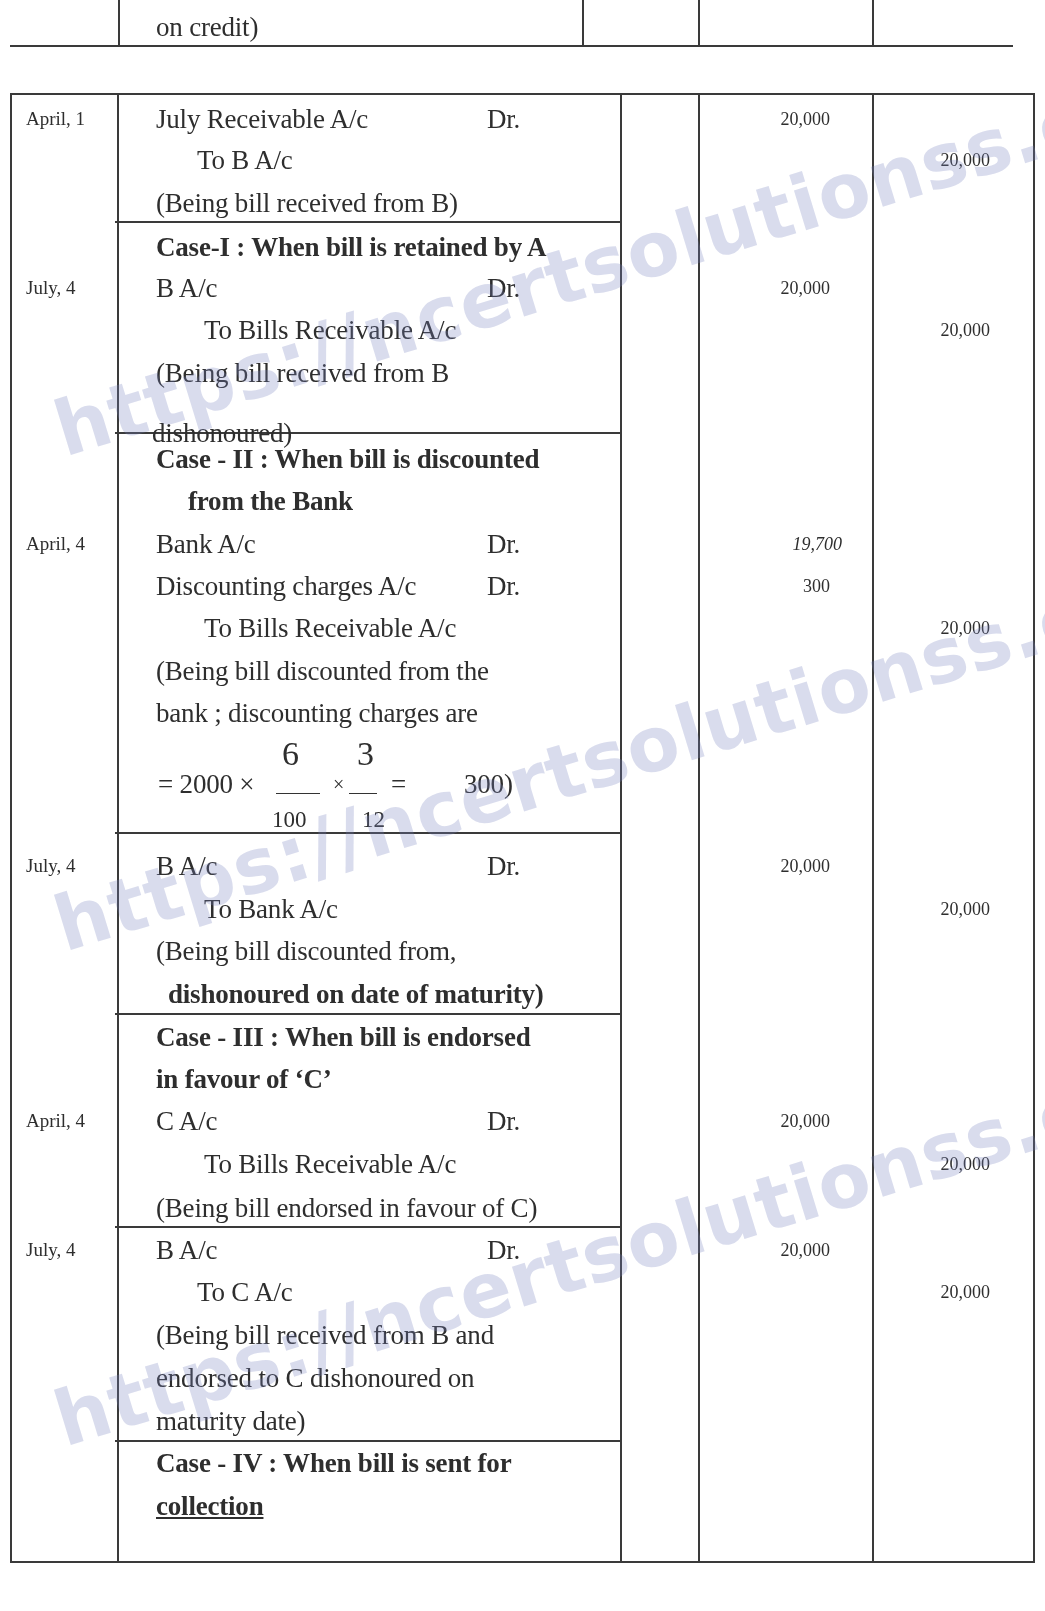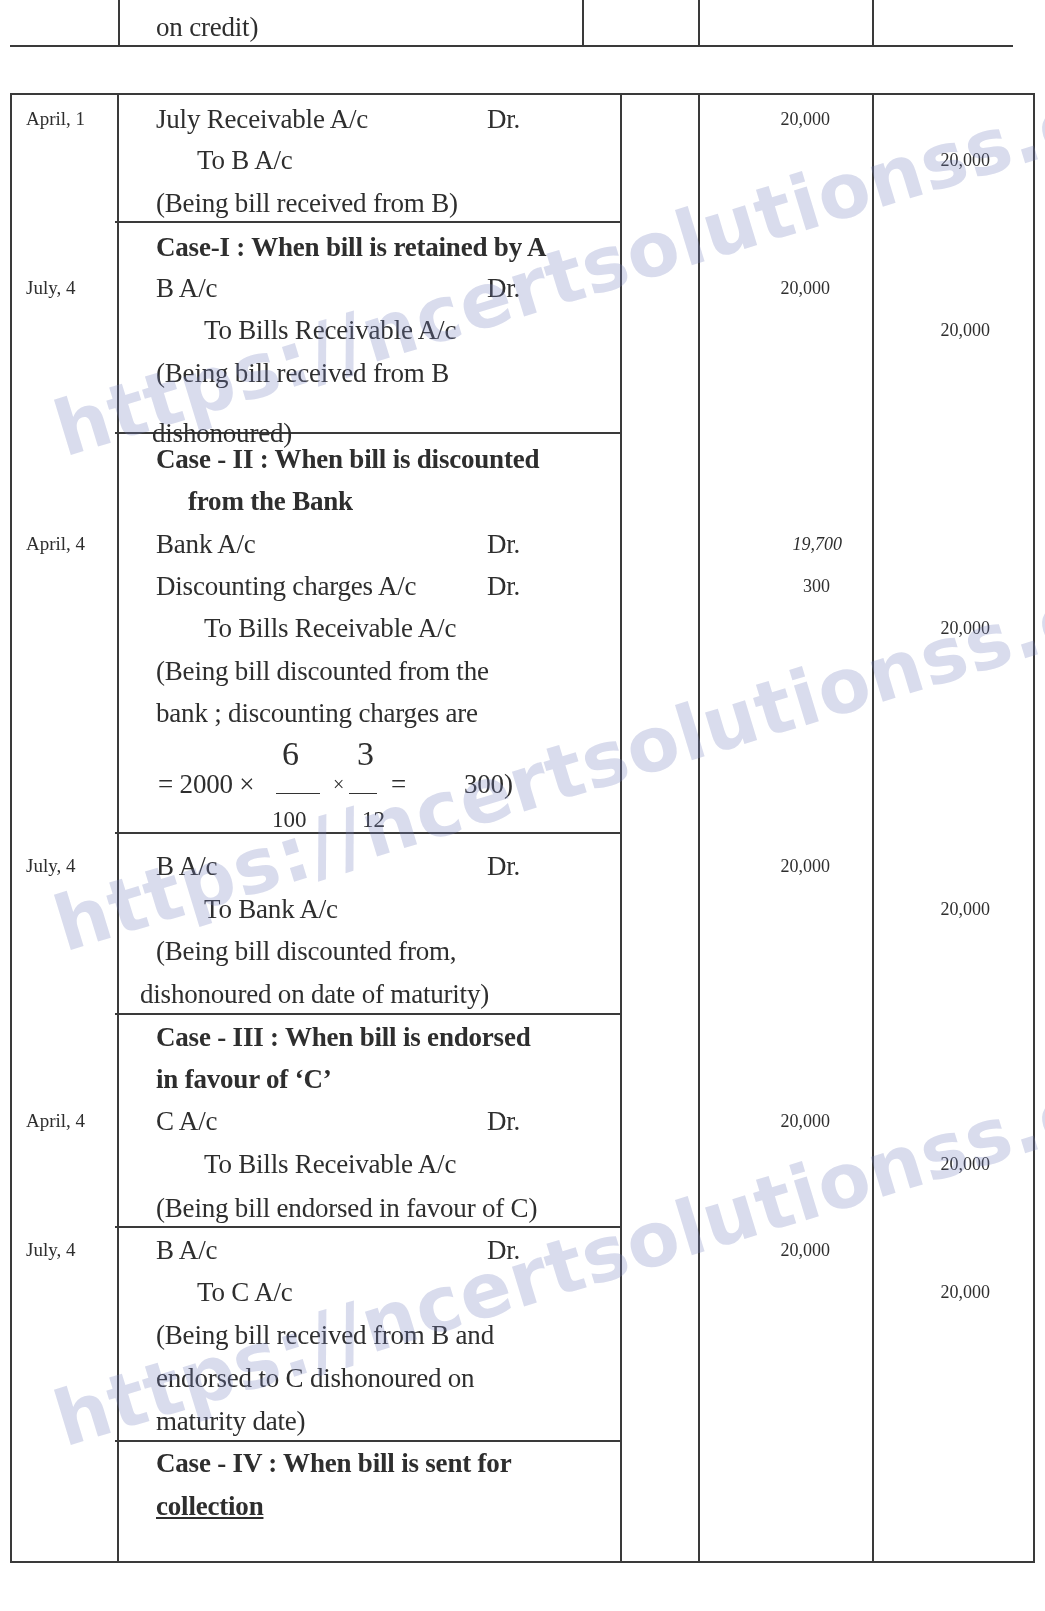--- a/index.html
+++ b/index.html
@@ -107,21 +107,21 @@
   </div>
 
   <div>
     <div class="date" style="top:845px;">July, 4</div>
     <div class="txt" style="left:156px; top:845px;">B A/c</div>
     <div class="txt" style="left:487px; top:845px;">Dr.</div>
     <div class="num" style="right:215px; top:845px;">20,000</div>
     <div class="txt" style="left:204px; top:888px;">To Bank  A/c</div>
     <div class="num" style="right:55px; top:888px;">20,000</div>
     <div class="txt" style="left:156px; top:930px;">(Being bill discounted from,</div>
-    <div class="txt" style="left:140px; top:973px;">dishonoured on date of maturity)</div>
+    <div class="txt" style="left:168px; top:973px;font-weight:bold;">dishonoured on date of maturity)</div>
   </div>
 
   <div>
     <div class="txt bold" style="left:156px; top:1016px;">Case - III : When bill is endorsed</div>
     <div class="txt bold" style="left:156px; top:1058px;">in favour of ‘C’</div>
     <div class="date" style="top:1100px;">April, 4</div>
     <div class="txt" style="left:156px; top:1100px;">C A/c</div>
     <div class="txt" style="left:487px; top:1100px;">Dr.</div>
     <div class="num" style="right:215px; top:1100px;">20,000</div>
     <div class="txt" style="left:204px; top:1143px;">To Bills Receivable A/c</div>

